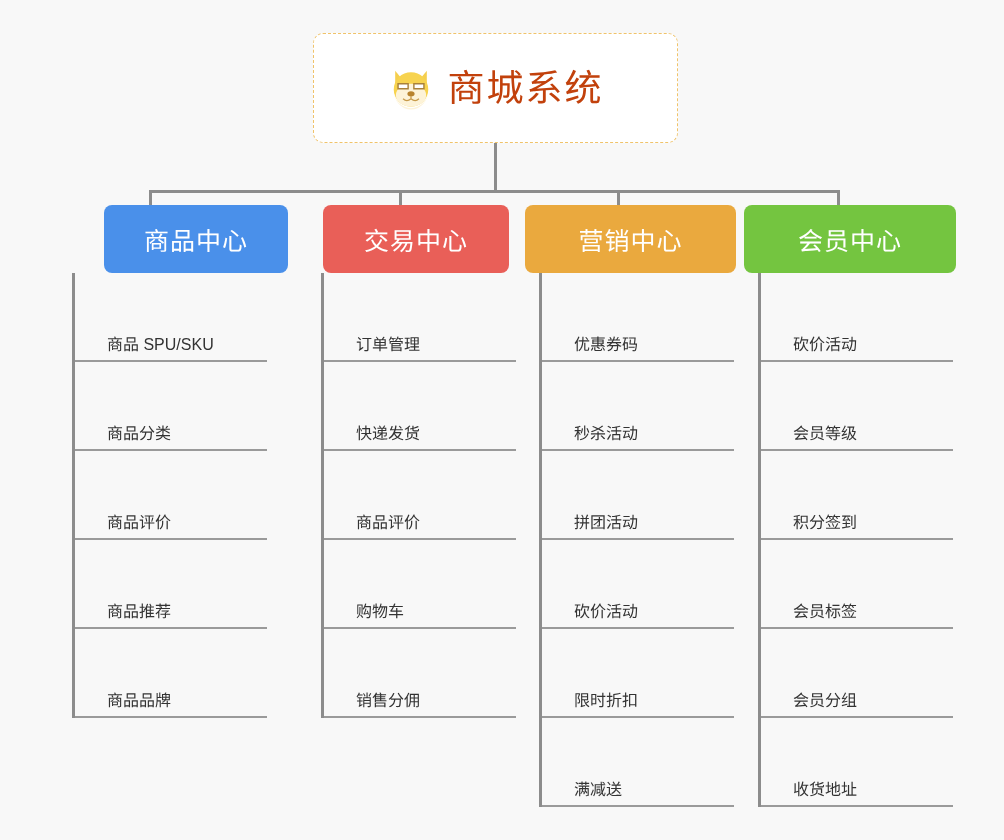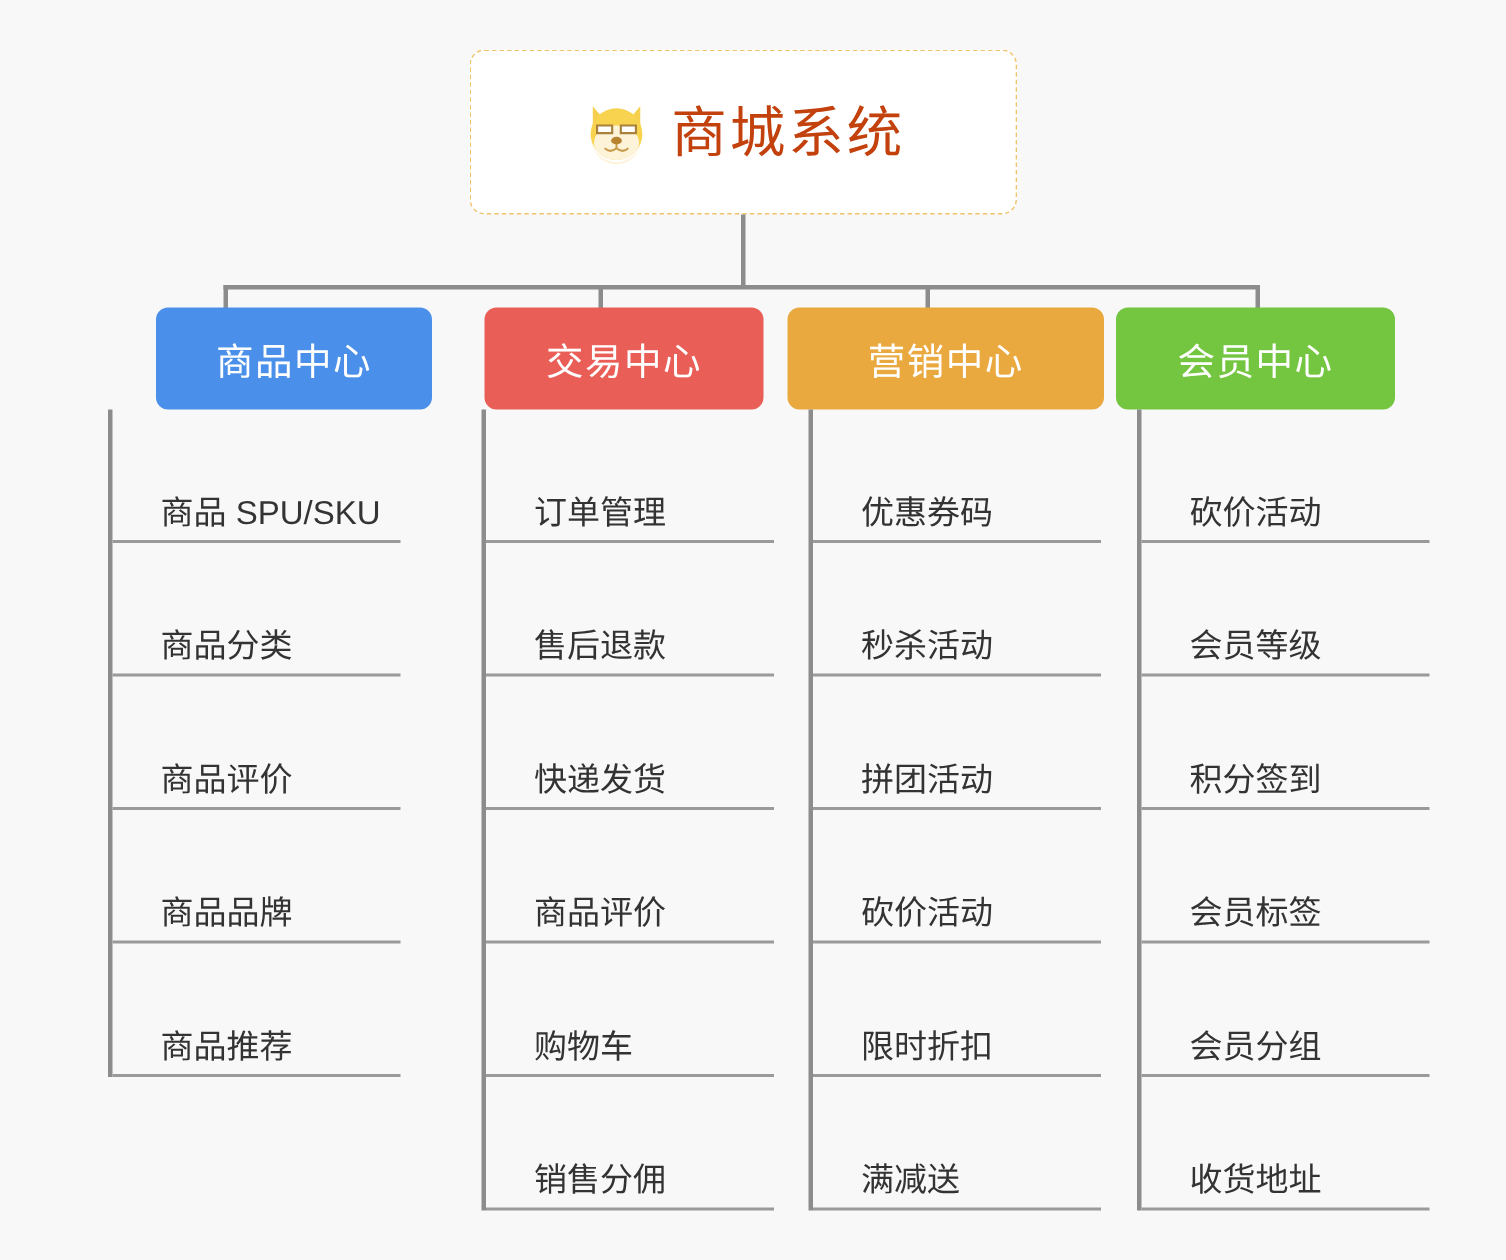--- a/index.html
+++ b/index.html
@@ -73,21 +73,21 @@
     align-items: center;
     justify-content: center;
     color: #ffffff;
     font-size: 25px;
     letter-spacing: 1px;
     box-sizing: border-box;
   }
   .cat-col-0 { left: 58px;  width: 184px; margin-left: 46px; }
   .cat-col-1 { left: 307px; width: 186px; padding-left: 16px; }
   .cat-col-2 { left: 525px; width: 211px; }
-  .cat-col-3 { left: 744px; width: 186px; }
+  .cat-col-3 { left: 744px; width: 212px; }
 
   
   .leaf-list {
     position: absolute;
     top: 273px;
     width: 230px;
     border-left: 3px solid #8c8c8c;
     box-sizing: border-box;
   }
   .leaf-col-0 { left: 72px; }
@@ -96,21 +96,21 @@
   .leaf-col-3 { left: 758px; }
 
   .leaf-item {
     height: 89px;
     display: flex;
     align-items: flex-end;
     padding-left: 32px;
     box-sizing: border-box;
   }
   .leaf-label {
-    font-size: 22px;
+    font-size: 16px;
     color: #333333;
     line-height: 1.25;
     white-space: nowrap;
     padding: 0 10px 5px 0;
     border-bottom: 2px solid #9a9a9a;
     margin-left: -32px;
     padding-left: 32px;
     min-width: 150px;
   }
 </style>
@@ -174,35 +174,32 @@
     <div class="leaf-item">
         <span class="leaf-label">商品 SPU/SKU</span>
       </div>
     <div class="leaf-item">
         <span class="leaf-label">商品分类</span>
       </div>
     <div class="leaf-item">
         <span class="leaf-label">商品评价</span>
       </div>
     <div class="leaf-item">
+        <span class="leaf-label">商品推荐</span>
+      </div>
+    <div class="leaf-item">
         <span class="leaf-label">商品品牌</span>
       </div>
-    <div class="leaf-item">
-        <span class="leaf-label">商品推荐</span>
-      </div>
   </div>
 
   <div class="leaf-list leaf-col-1">
     <div class="leaf-item">
         <span class="leaf-label">订单管理</span>
       </div>
     <div class="leaf-item">
-        <span class="leaf-label">售后退款</span>
-      </div>
-    <div class="leaf-item">
         <span class="leaf-label">快递发货</span>
       </div>
     <div class="leaf-item">
         <span class="leaf-label">商品评价</span>
       </div>
     <div class="leaf-item">
         <span class="leaf-label">购物车</span>
       </div>
     <div class="leaf-item">
         <span class="leaf-label">销售分佣</span>

